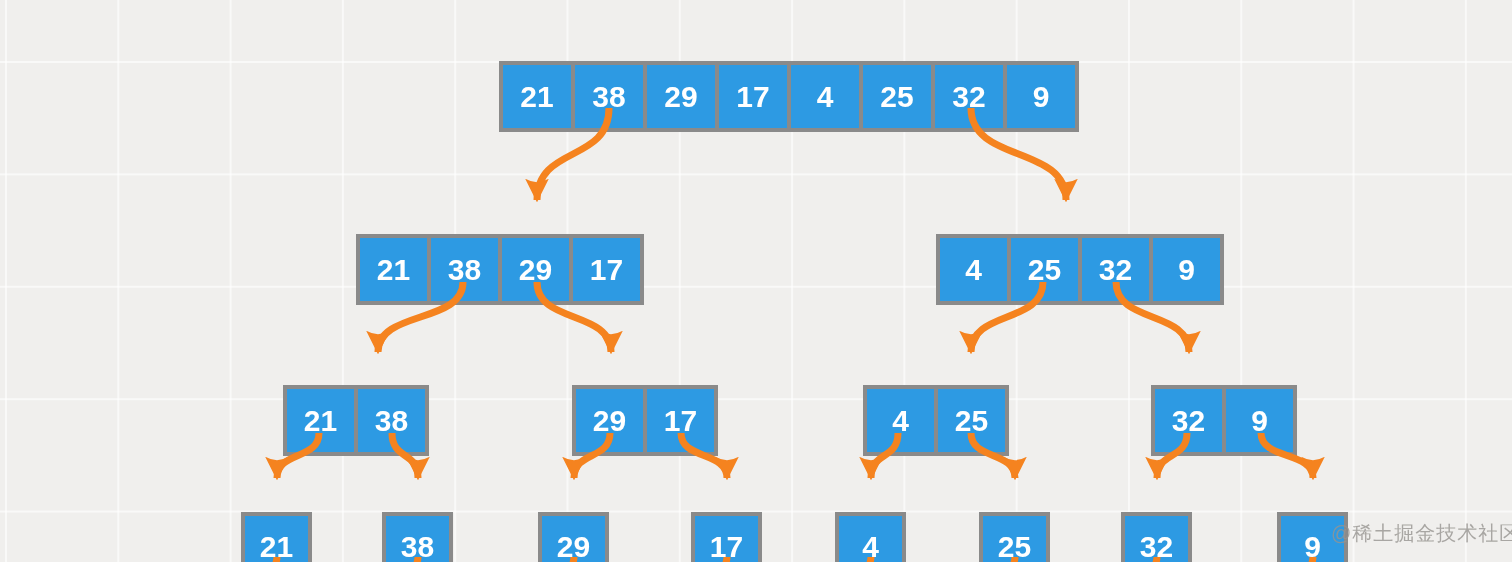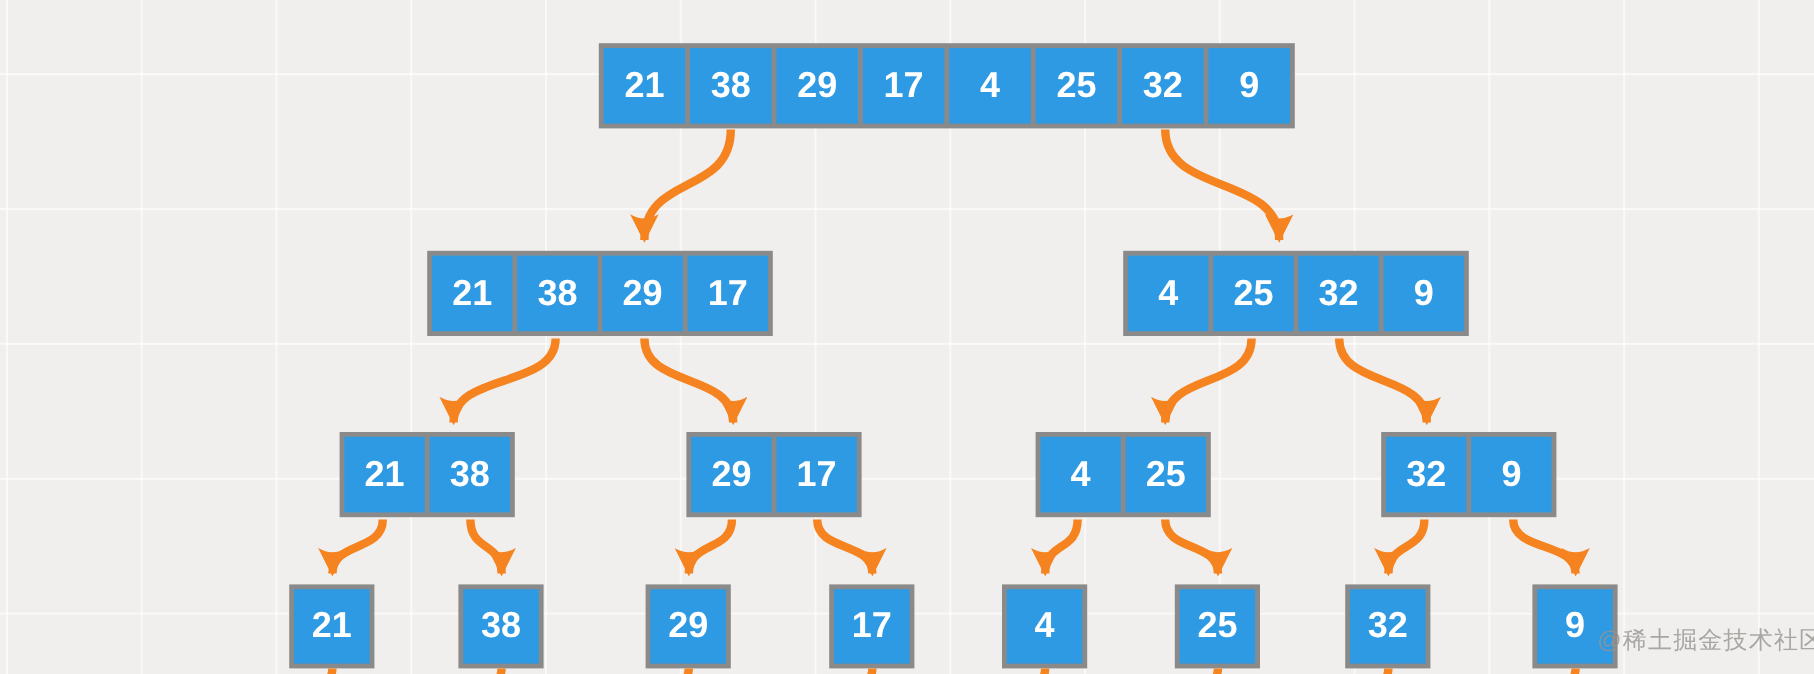--- a/index.html
+++ b/index.html
@@ -15,20 +15,21 @@
     overflow:hidden;
     font-family:"Liberation Sans","DejaVu Sans",sans-serif;
   }
   .array{
     position:absolute;
     display:flex;
     gap:4px;
     padding:4px;
     box-sizing:border-box;
     background:#8a8a8a;
+    margin-top:25px;
   }
   .cell{
     flex:1 1 0;
     background:#2d9ae3;
     color:#ffffff;
     font-weight:700;
     font-size:30px;
     display:flex;
     align-items:center;
     justify-content:center;

